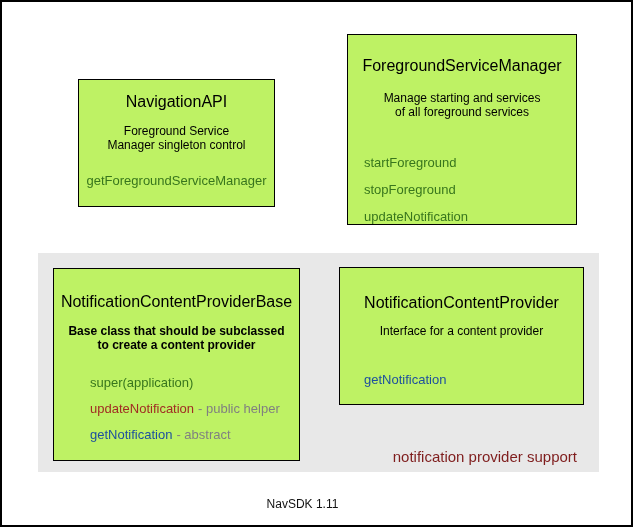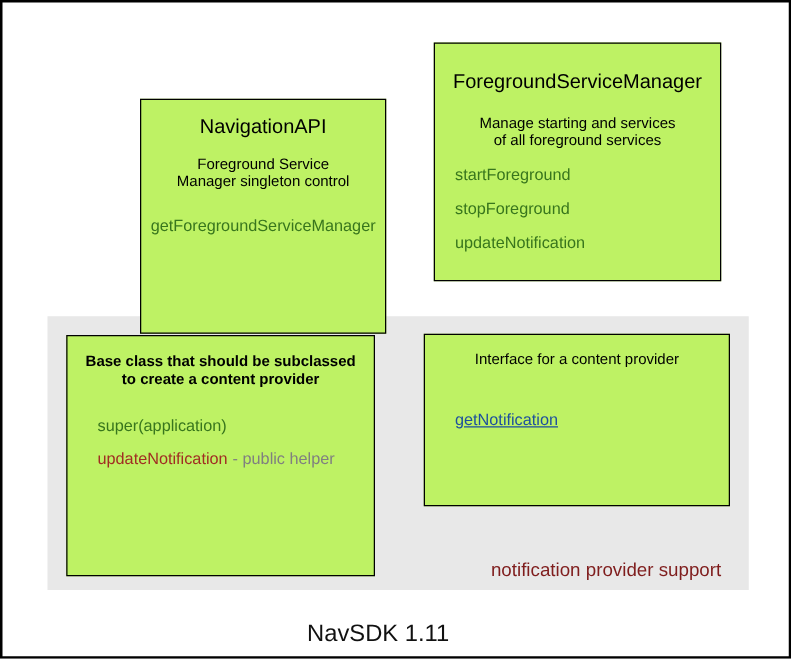--- a/index.html
+++ b/index.html
@@ -49,57 +49,57 @@
   }
   .methods { text-align: left; }
   .centered-methods .methods { text-align: center; padding-left: 0; }
   .method {
     font-size: 13px;
     line-height: 15px;
     white-space: nowrap;
   }
   .m-green { color: #38761d; }
   .m-red   { color: #a12d23; }
-  .m-blue  { color: #1d4f9e; text-decoration: underline; }
+  .m-blue  { color: #1d4f9e; }
   .m-suffix { color: #808080; margin-left: 4px; }
 
   
-  #box-nav  { left: 76px;  top: 77px;  width: 197px; height: 188px; margin-left: 34px; }
+  #box-nav  { left: 76px;  top: 77px;  width: 197px; height: 128px; }
   #box-nav .box-title { margin-top: 12px; }
   #box-nav .box-desc  { margin-top: 13px; }
   #box-nav .methods   { margin-top: 21px; }
   #box-nav .method    { margin-bottom: 10px; }
 
   
   #box-fsm  { left: 345px; top: 32px;  width: 230px; height: 191px; }
   #box-fsm .box-title { margin-top: 21px; }
   #box-fsm .box-desc  { margin-top: 16px; }
-  #box-fsm .methods   { margin-top: 13px; padding-left: 16px; }
+  #box-fsm .methods   { margin-top: 36px; padding-left: 16px; }
   #box-fsm .method    { margin-bottom: 12px; }
 
   
   #box-ncpb { left: 51px;  top: 266px; width: 247px; height: 193px; }
   #box-ncpb .box-title { margin-top: 23px; }
   #box-ncpb .box-desc  { margin-top: 13px; font-weight: bold; }
-  #box-ncpb .methods   { margin-top: 23px; padding-left: 24px; }
+  #box-ncpb .methods   { margin-top: 23px; padding-left: 36px; }
   #box-ncpb .method    { margin-bottom: 11px; }
 
   
   #box-ncp  { left: 337px; top: 265px; width: 245px; height: 138px; }
   #box-ncp .box-title { margin-top: 25px; }
   #box-ncp .box-desc  { margin-top: 12px; }
   #box-ncp .methods   { margin-top: 34px; padding-left: 24px; }
 
   .caption {
     position: absolute;
     left: 0;
     right: 28px;
     top: 495px;
     text-align: center;
-    font-size: 19px;
+    font-size: 12px;
     color: #111;
   }
 </style>
 </head>
 <body>
 
 <div class="page">
 
   <div class="group-region">
     <div class="group-label">notification provider support</div>
@@ -127,33 +127,38 @@
       <div class="method">
         <span class="m-green">stopForeground</span>
       </div>
       <div class="method">
         <span class="m-green">updateNotification</span>
       </div>
     </div>
   </div>
 
   <div class="class-box" id="box-ncpb">
+    <div class="box-title">NotificationContentProviderBase</div>
     <div class="box-desc">Base class that should be subclassed
 to create a content provider</div>
     <div class="methods">
       <div class="method">
         <span class="m-green">super(application)</span>
       </div>
       <div class="method">
         <span class="m-red">updateNotification</span><span class="m-suffix">- public helper</span>
       </div>
+      <div class="method">
+        <span class="m-blue">getNotification</span><span class="m-suffix">- abstract</span>
+      </div>
     </div>
   </div>
 
   <div class="class-box" id="box-ncp">
+    <div class="box-title">NotificationContentProvider</div>
     <div class="box-desc">Interface for a content provider</div>
     <div class="methods">
       <div class="method">
         <span class="m-blue">getNotification</span>
       </div>
     </div>
   </div>
 
   <div class="caption">NavSDK 1.11</div>
 

